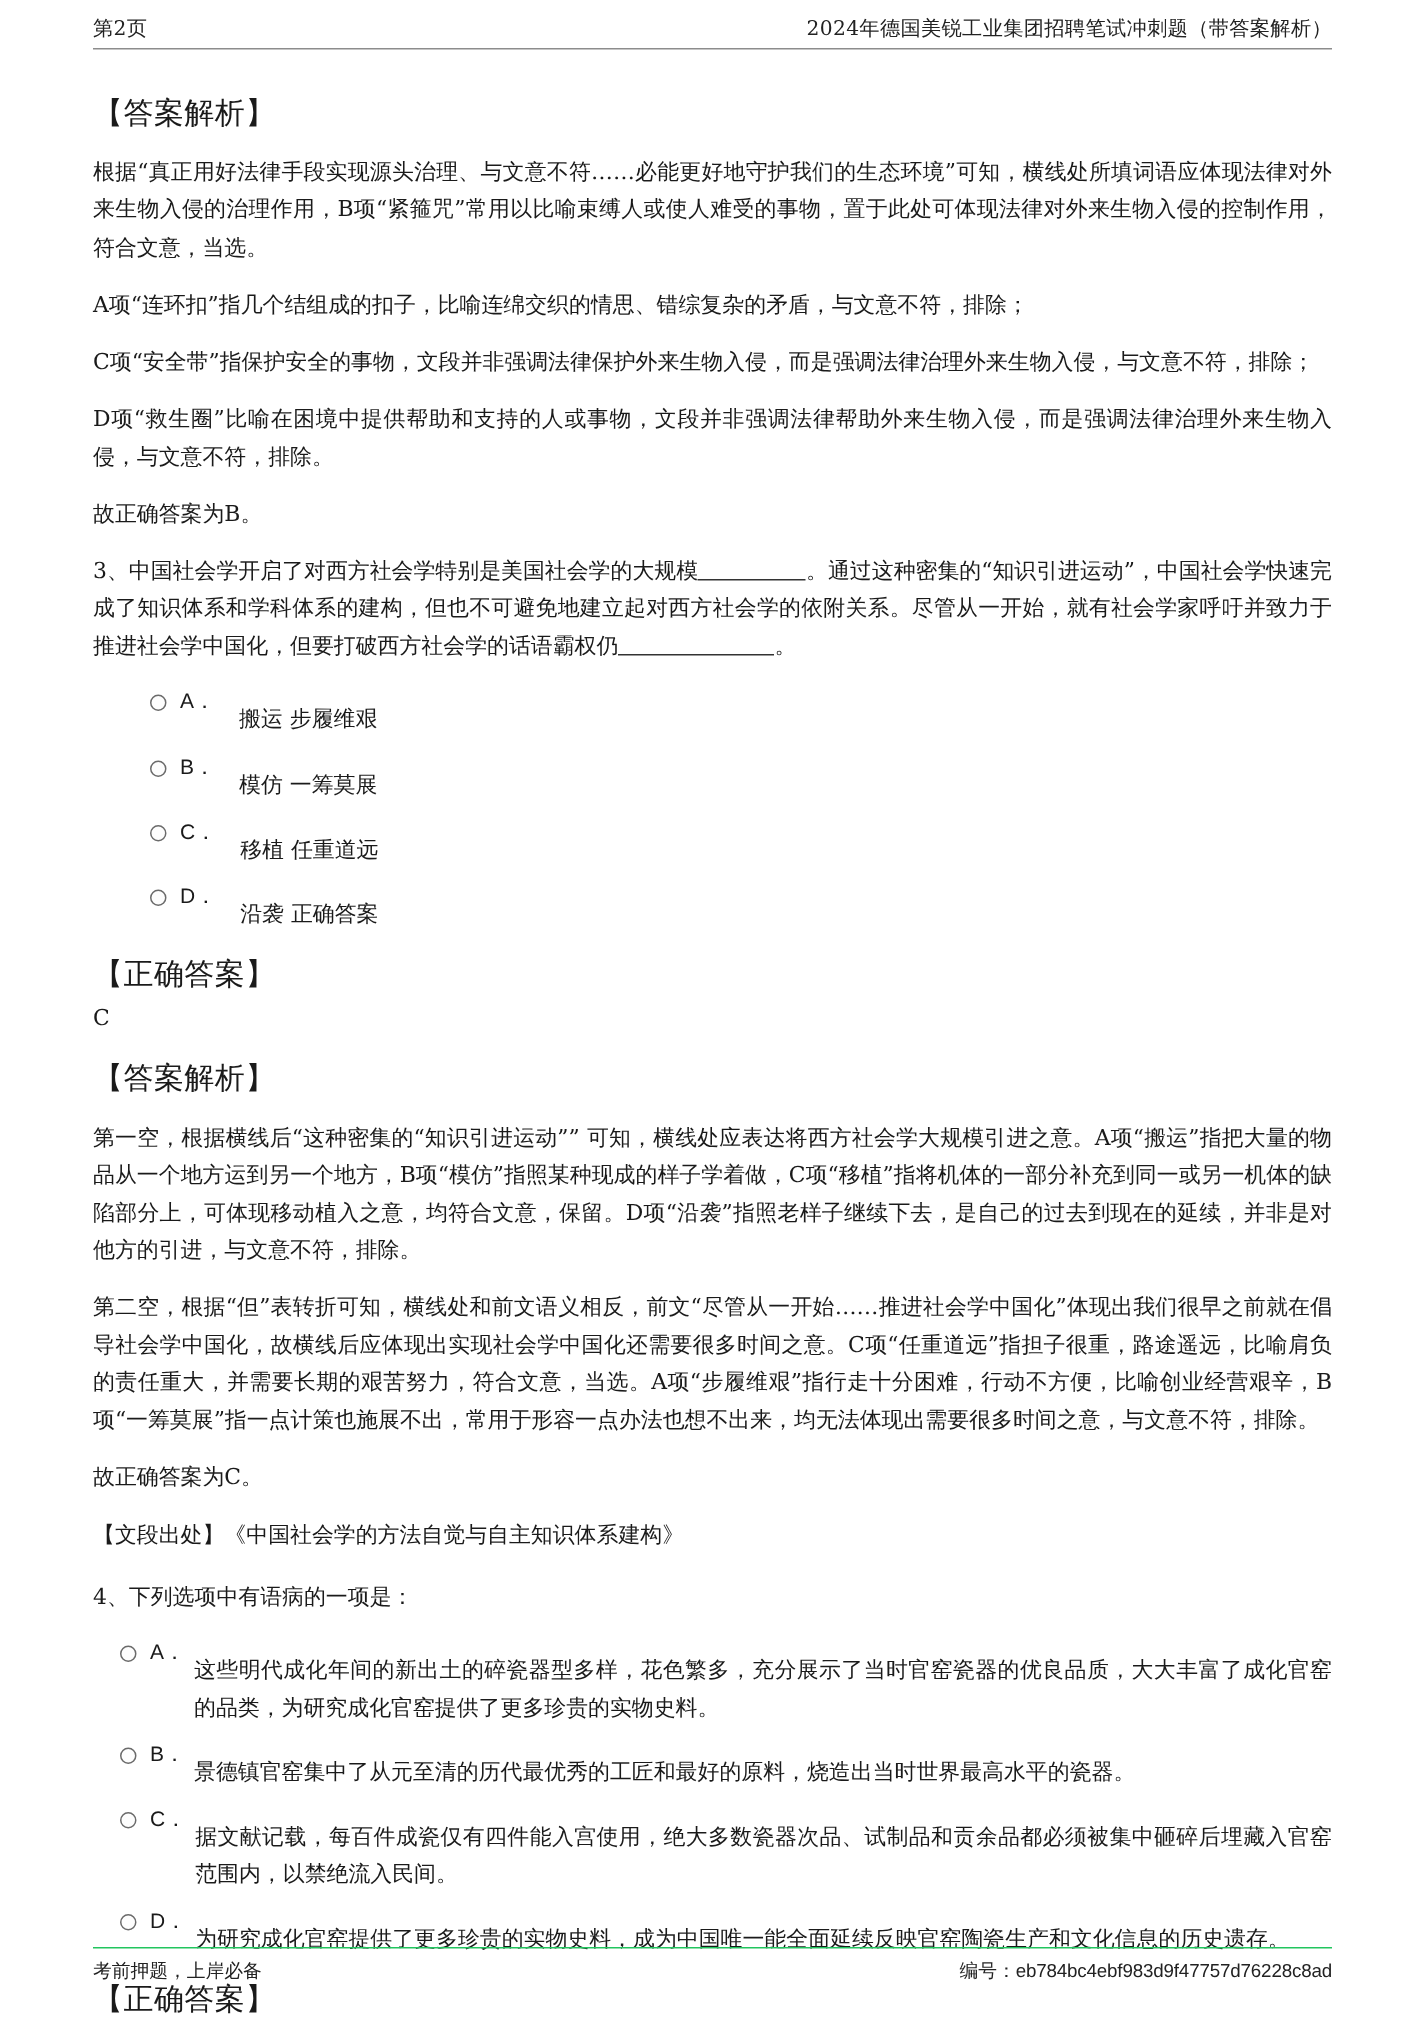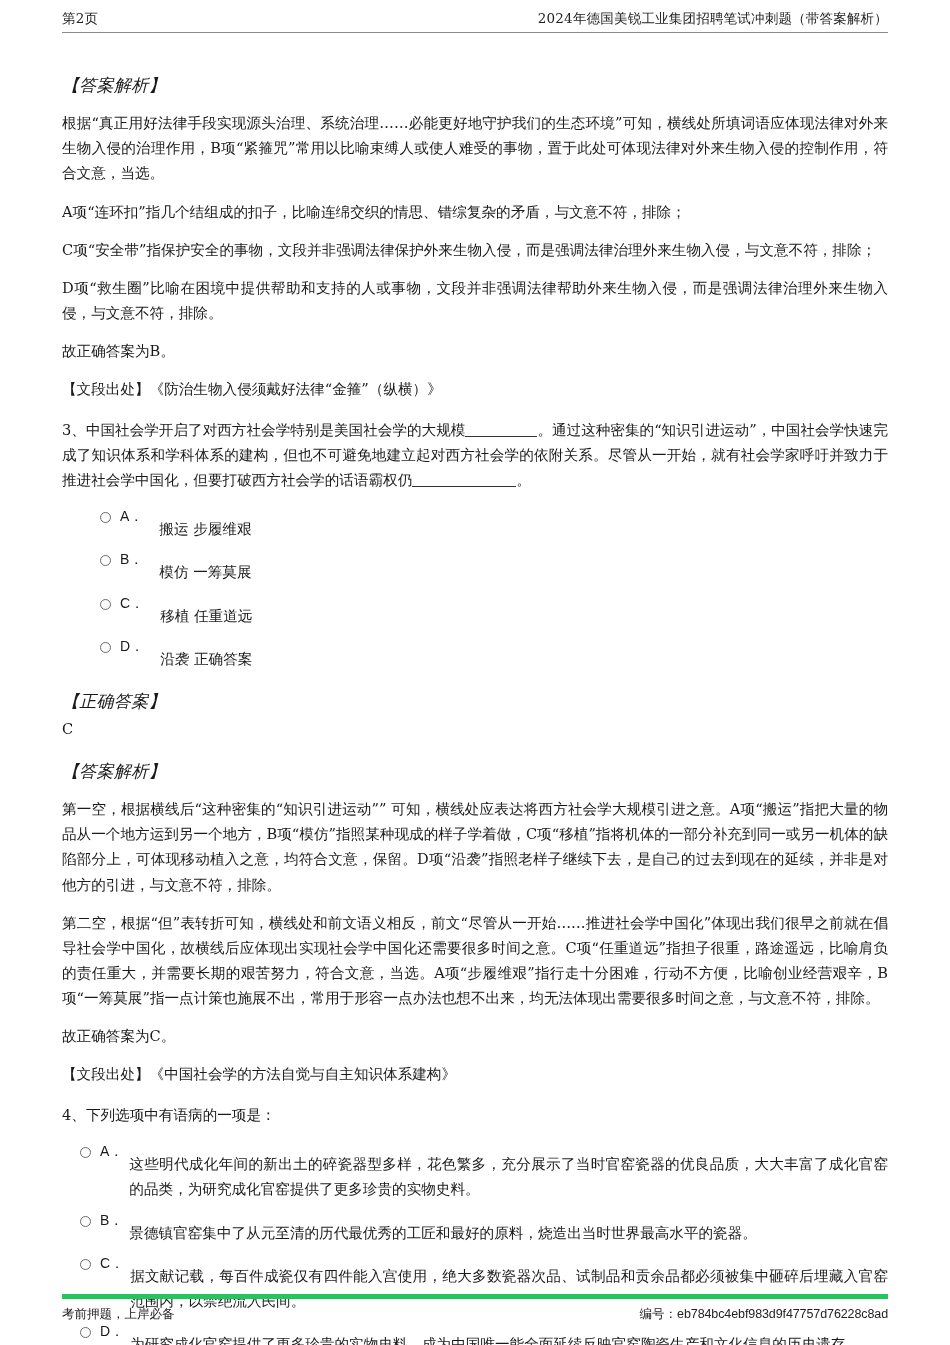--- a/index.html
+++ b/index.html
@@ -47,24 +47,23 @@
   .content {
     padding-top: 22px;
     font-size: 14.6px;
     line-height: 1.72;
     text-align: justify;
   }
   .block {
     margin: 0 0 12px 0;
   }
   .bracket-head {
-    margin: 16px 0 10px 0;
-    font-size: 17px;
+    margin: 3px 0 10px 0;
+    font-size: 20px;
     letter-spacing: 0.3px;
-    font-style: italic;
   }
   .para {
     margin: 0 0 13px 0;
     text-indent: 0;
   }
   .qstem {
     margin: 0 0 12px 0;
   }
   .prompt {
     margin: 0 0 10px 0;
@@ -127,21 +126,21 @@
   .options.narrow .opt-letter {
     margin-right: 16px;
   }
 
   
   .page-footer {
     position: absolute;
     left: 62px;
     right: 62px;
     bottom: 22px;
-    border-top: 5px solid #22c55e;
+    border-top: 1px solid #22c55e;
     padding-top: 7px;
     display: flex;
     align-items: baseline;
     justify-content: space-between;
     font-size: 12.5px;
     color: #222;
   }
   .page-footer .ftr-right {
     white-space: nowrap;
   }
@@ -157,28 +156,25 @@
 
   <div class="page-header">
     <span class="hdr-left">第2页</span>
     <span class="hdr-right">2024年德国美锐工业集团招聘笔试冲刺题（带答案解析）</span>
   </div>
 
   <div class="content">
 
     <div class="block">
       <div class="bracket-head">【答案解析】</div>
-      <p class="para">根据“真正用好法律手段实现源头治理、系统治理……必能更好地守护我们的生态环境”可知，横线处所填词语应体现法律对外来生物入侵的治理作用，B项“紧箍咒”常用以比喻束缚人或使人难受的事物，置于此处可体现法律对外来生物入侵的控制作用，符合文意，当选。</p>
+      <p class="para">根据“真正用好法律手段实现源头治理、与文意不符……必能更好地守护我们的生态环境”可知，横线处所填词语应体现法律对外来生物入侵的治理作用，B项“紧箍咒”常用以比喻束缚人或使人难受的事物，置于此处可体现法律对外来生物入侵的控制作用，符合文意，当选。</p>
       <p class="para">A项“连环扣”指几个结组成的扣子，比喻连绵交织的情思、错综复杂的矛盾，与文意不符，排除；</p>
       <p class="para">C项“安全带”指保护安全的事物，文段并非强调法律保护外来生物入侵，而是强调法律治理外来生物入侵，与文意不符，排除；</p>
       <p class="para">D项“救生圈”比喻在困境中提供帮助和支持的人或事物，文段并非强调法律帮助外来生物入侵，而是强调法律治理外来生物入侵，与文意不符，排除。</p>
       <p class="para">故正确答案为B。</p>
-      <p class="source-line">
-        <span>【文段出处】</span><span>《防治生物入侵须戴好法律“金箍”（纵横）》</span>
-      </p>
     </div>
 
     <div class="block">
       <p class="qstem"><span>3、</span><span>中国社会学开启了对西方社会学特别是美国社会学的大规模</span><span class="blank short"></span><span>。通过这种密集的“知识引进运动”，中国社会学快速完成了知识体系和学科体系的建构，但也不可避免地建立起对西方社会学的依附关系。尽管从一开始，就有社会学家呼吁并致力于推进社会学中国化，但要打破西方社会学的话语霸权仍</span><span class="blank long"></span><span>。</span></p>
 
 
       <ul class="options narrow">
         <li class="option">
           <span class="radio"></span>
           <span class="opt-letter">A．</span>

